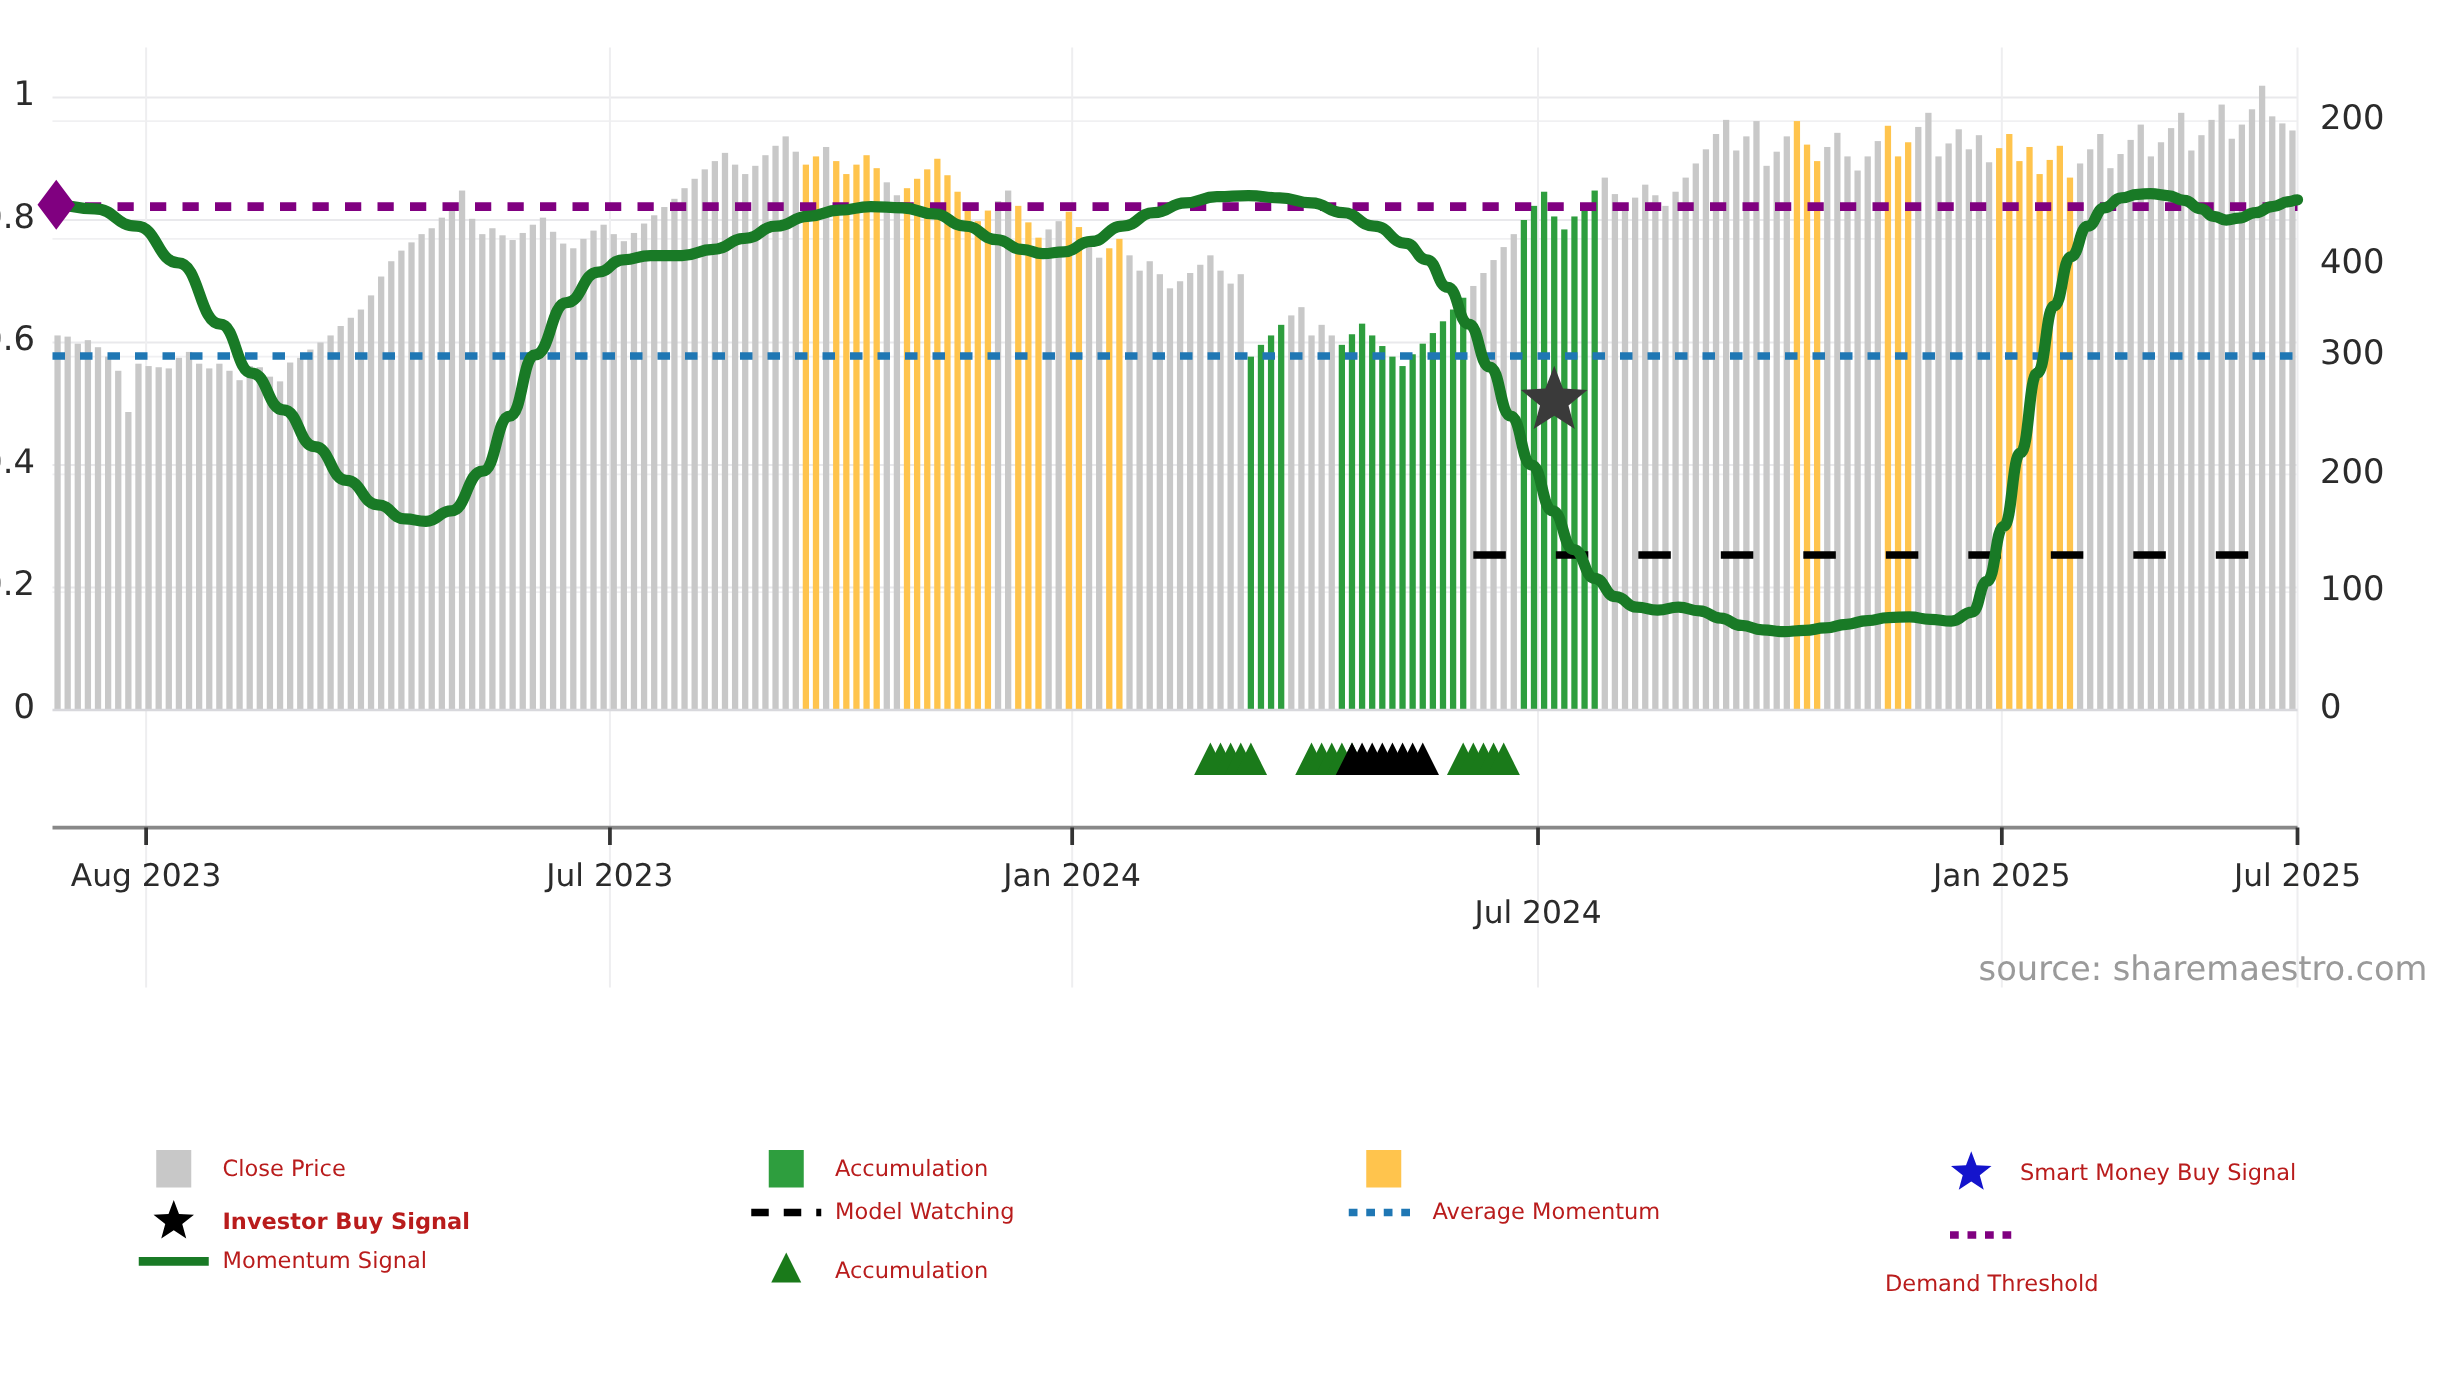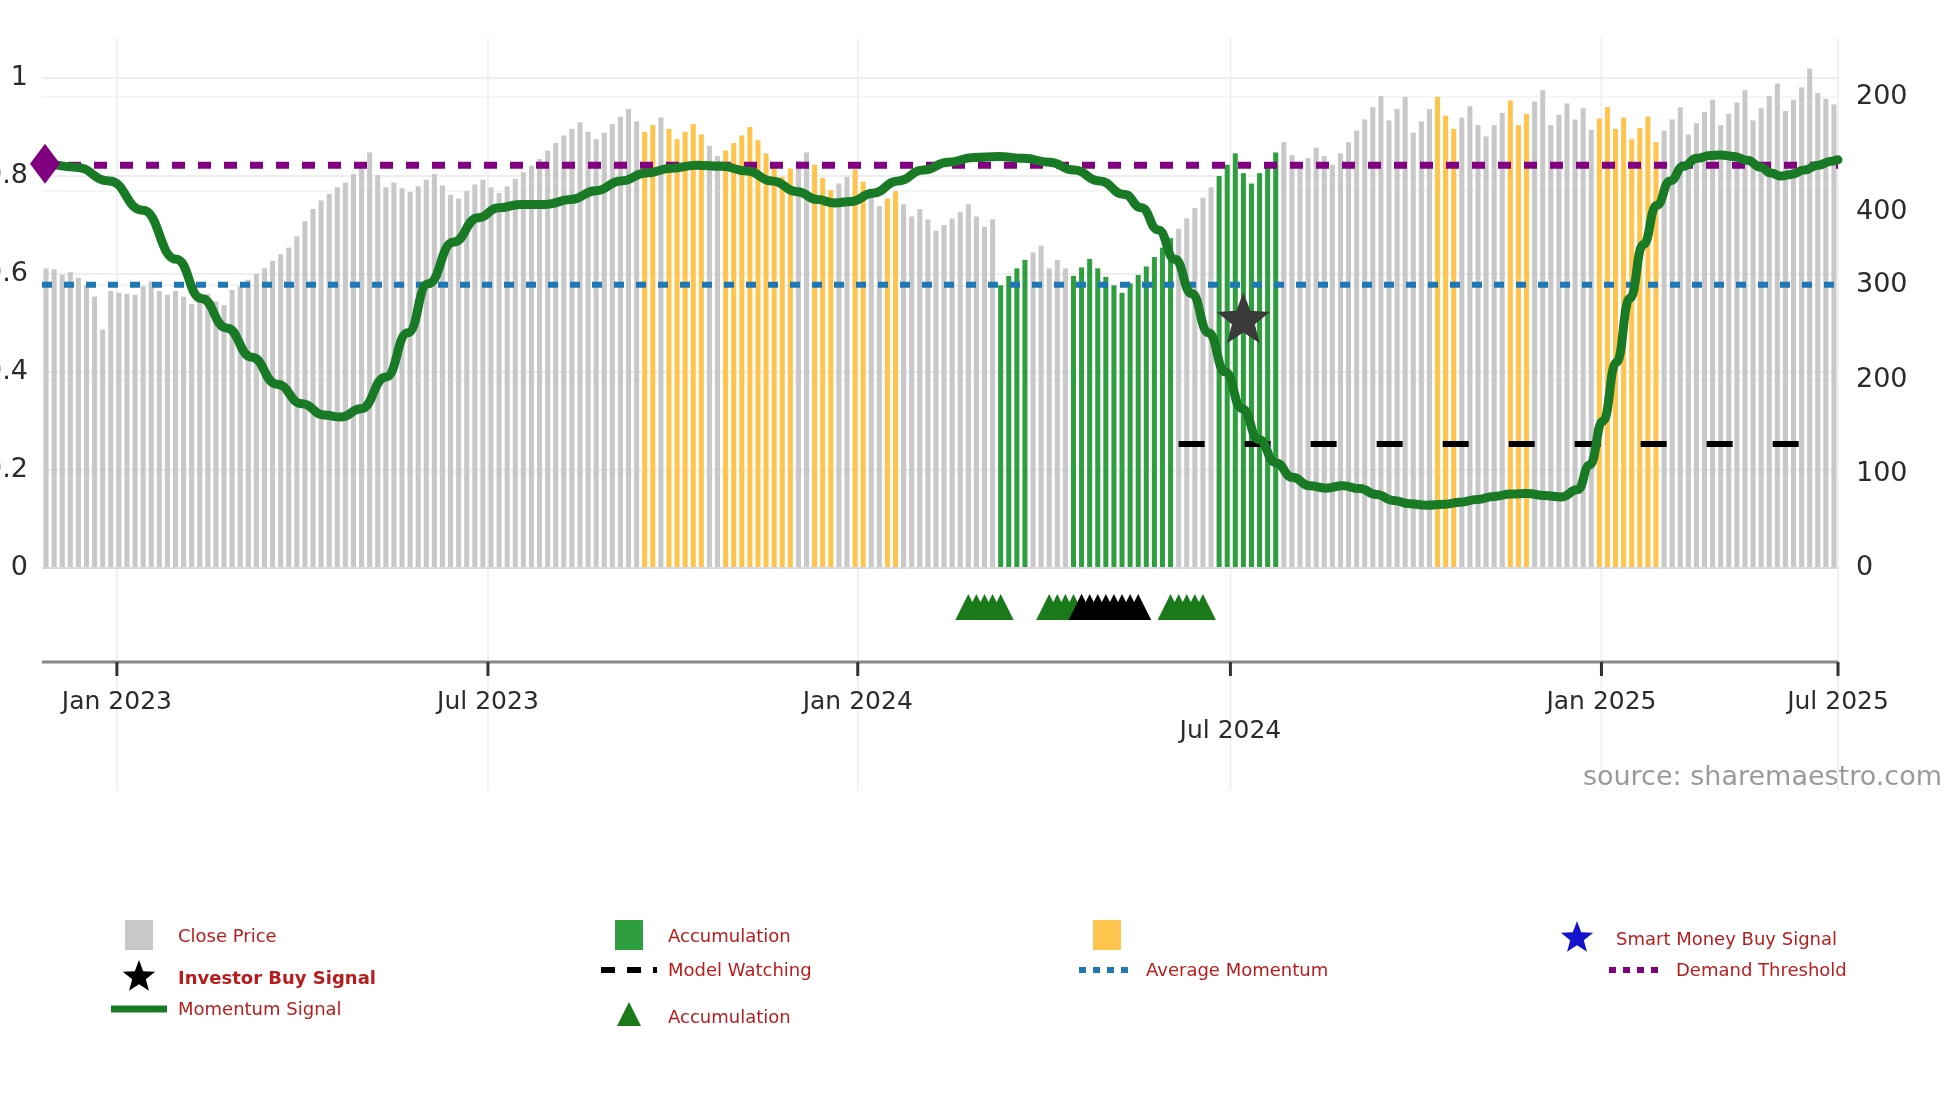--- a/index.html
+++ b/index.html
@@ -352,21 +352,21 @@
     <div class="axis-label ylabel-left" style="right: 1932px; top: 256px;">0.6</div>
     <div class="axis-label ylabel-left" style="right: 1932px; top: 354px;">0.4</div>
     <div class="axis-label ylabel-left" style="right: 1932px; top: 452px;">0.2</div>
     <div class="axis-label ylabel-left" style="right: 1932px; top: 550px;">0</div>
     <div class="axis-label ylabel-right" style="left: 1856px; top: 78.8462px;">200</div>
     <div class="axis-label ylabel-right" style="left: 1856px; top: 173.077px; margin-top: 21px;">400</div>
     <div class="axis-label ylabel-right" style="left: 1856px; top: 267.308px;">300</div>
     <div class="axis-label ylabel-right" style="left: 1856px; top: 361.538px;">200</div>
     <div class="axis-label ylabel-right" style="left: 1856px; top: 455.769px;">100</div>
     <div class="axis-label ylabel-right" style="left: 1856px; top: 550px;">0</div>
-    <div class="xtick-label" style="left: 116.893px; top: 686px;">Jan 2023</div>
+    <div class="xtick-label" style="left: 116.893px; top: 686px;">Aug 2023</div>
     <div class="xtick-label" style="left: 487.947px; top: 686px;">Jul 2023</div>
     <div class="xtick-label" style="left: 857.743px; top: 686px;">Jan 2024</div>
     <div class="xtick-label" style="left: 1230.41px; top: 686px; margin-top: 29px;">Jul 2024</div>
     <div class="xtick-label" style="left: 1601.47px; top: 686px;">Jan 2025</div>
     <div class="xtick-label" style="left: 1838px; top: 686px;">Jul 2025</div>
   </div>
 
 <div id="source-note">source: sharemaestro.com</div>
 
 <div id="legend-area" style="position: absolute; left: 0px; top: 920px; width: 1960px;">
@@ -412,21 +412,21 @@
       <span class="legend-text">Model Watching</span>
     </div>
     <div class="legend-row" style="left: 1078px; top: 39px;">
       <span class="legend-marker">
         <svg width="58" height="14" viewBox="0 0 58 14">
           <line x1="1" x2="57" y1="7" y2="7" stroke="#1f77b4" stroke-width="6" stroke-dasharray="7 7"></line>
         </svg>
       </span>
       <span class="legend-text">Average Momentum</span>
     </div>
-    <div class="legend-row" style="left: 1608px; top: 39px;">
+    <div class="legend-row" style="left: 1508px; top: 39px; flex-direction: column;">
       <span class="legend-marker">
         <svg width="58" height="14" viewBox="0 0 58 14">
           <line x1="1" x2="57" y1="7" y2="7" stroke="#800080" stroke-width="6" stroke-dasharray="7 7"></line>
         </svg>
       </span>
       <span class="legend-text">Demand Threshold</span>
     </div>
     <div class="legend-row" style="left: 110px; top: 78px;">
       <span class="legend-marker">
         <svg width="58" height="14" viewBox="0 0 58 14">

